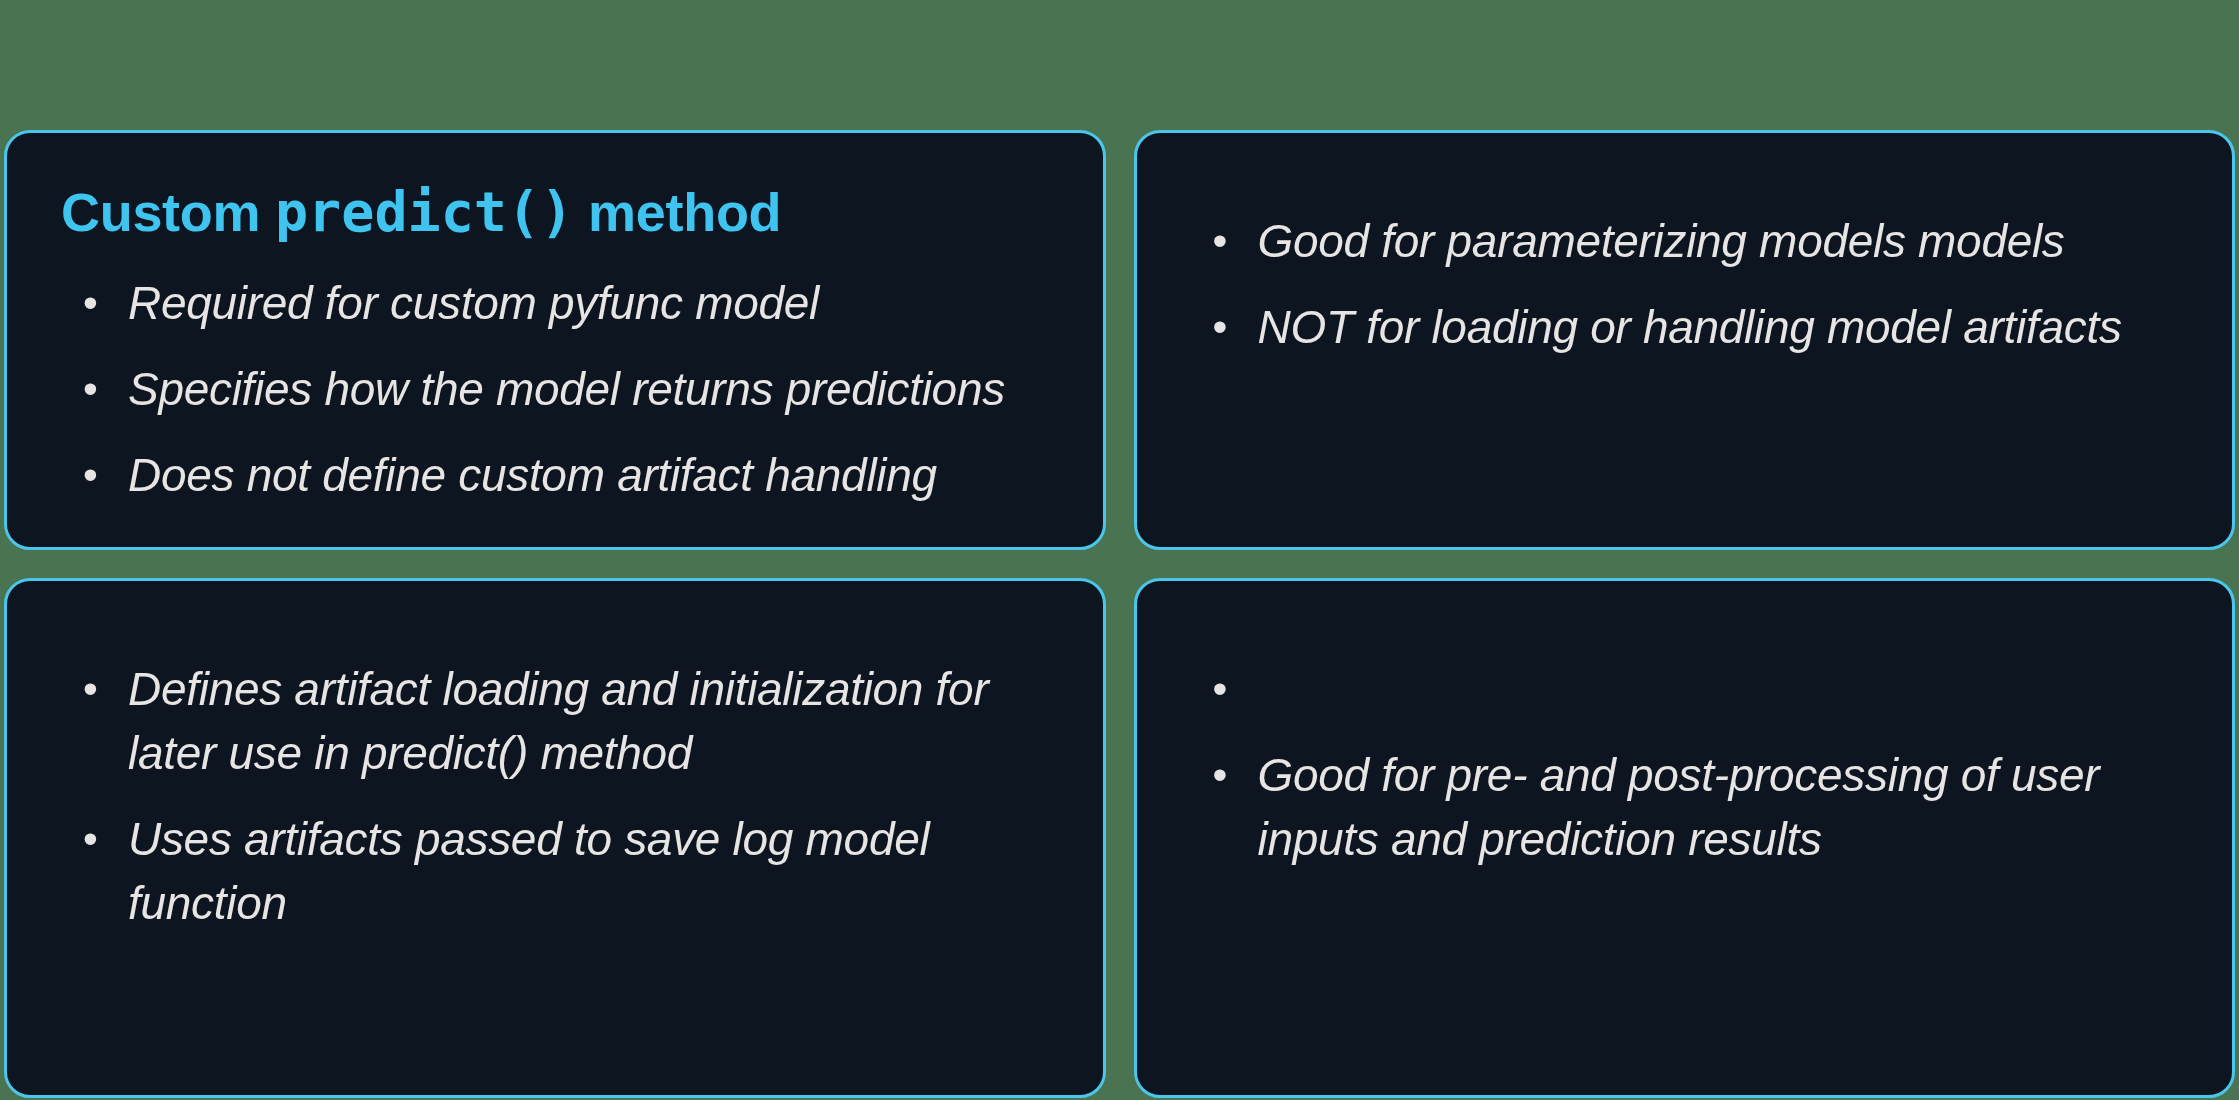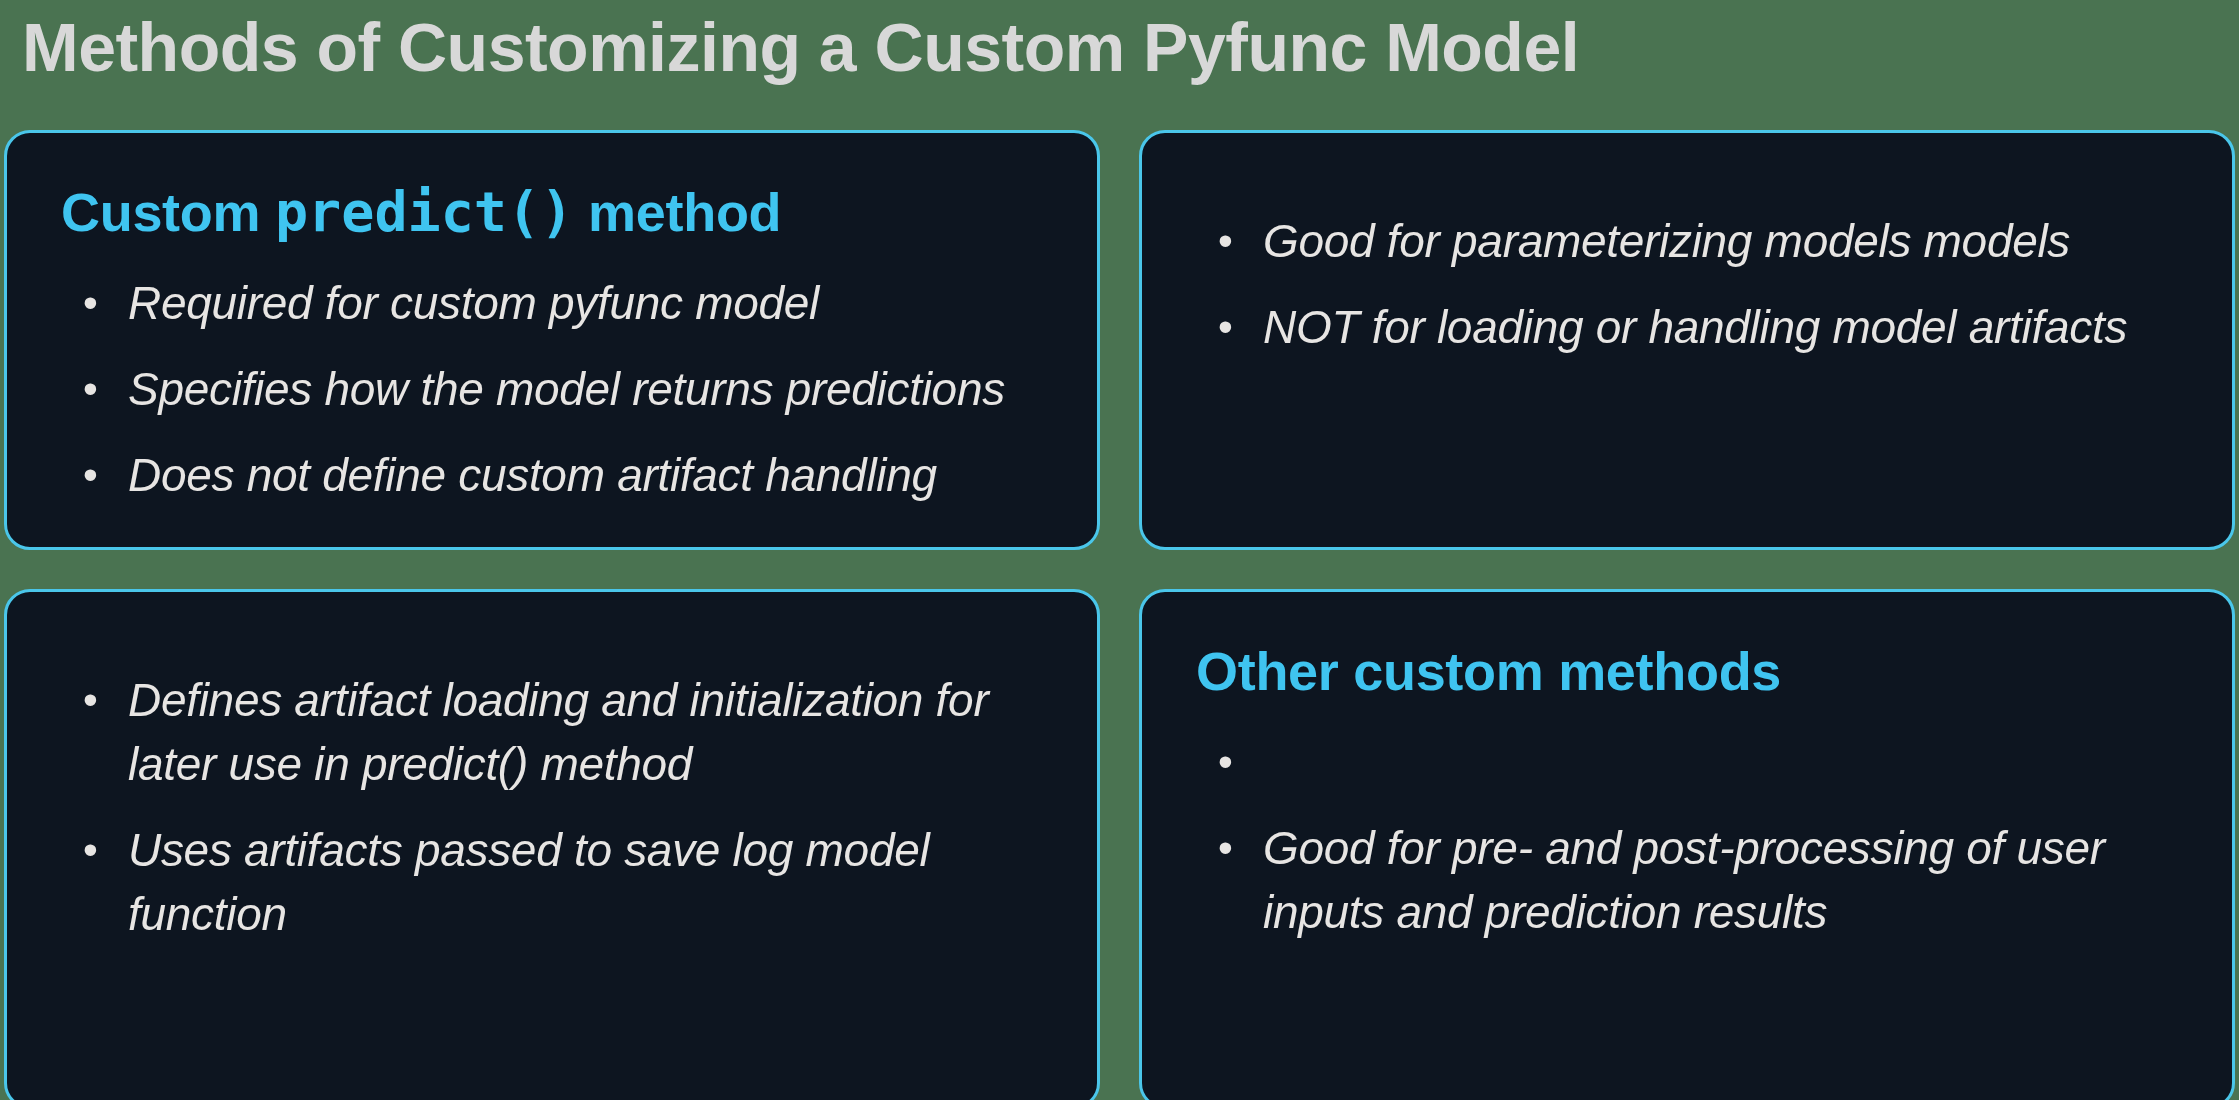--- a/index.html
+++ b/index.html
@@ -31,21 +31,21 @@
   }
   .cards-grid {
     position: absolute;
     left: 4px;
     top: 130px;
     width: 2231px;
     height: 968px;
     display: grid;
     grid-template-columns: 1fr 1fr;
     grid-template-rows: 420px 520px;
-    gap: 39px;
+    gap: 28px;
     border-radius: 28px;
   }
   .card {
     box-sizing: border-box;
     background: var(--card-bg, #0d1520);
     border: 3px solid var(--card-border, #4ac6ea);
     border-radius: 26px;
     padding: 48px 44px 40px 54px;
     overflow: hidden;
   }
@@ -85,21 +85,20 @@
   .bullet-text {
     white-space: pre-line;
     font-style: italic;
   }
 </style>
 </head>
 <body>
 
 <div class="page">
 
-  <h1 class="page-title">Methods of Customizing a Custom Pyfunc Model</h1>
 
   <div class="cards-grid">
 
     <section class="card">
       <h2 class="card-title"><span>Custom </span><span class="code">predict()</span><span> method</span></h2>
       <div class="bullets">
         <div class="bullet">
           <span class="dot">•</span>
           <span class="bullet-text">Required for custom pyfunc model</span>
         </div>
@@ -136,21 +135,20 @@
         </div>
         <div class="bullet">
           <span class="dot">•</span>
           <span class="bullet-text">Uses artifacts passed to save log model
 function</span>
         </div>
       </div>
     </section>
 
     <section class="card">
-      <h2 class="card-title"><span>Other custom methods</span><span class="code"></span><span></span></h2>
       <div class="bullets">
         <div class="bullet">
           <span class="dot">•</span>
         </div>
         <div class="bullet">
           <span class="dot">•</span>
           <span class="bullet-text">Good for pre- and post-processing of user
 inputs and prediction results</span>
         </div>
       </div>

